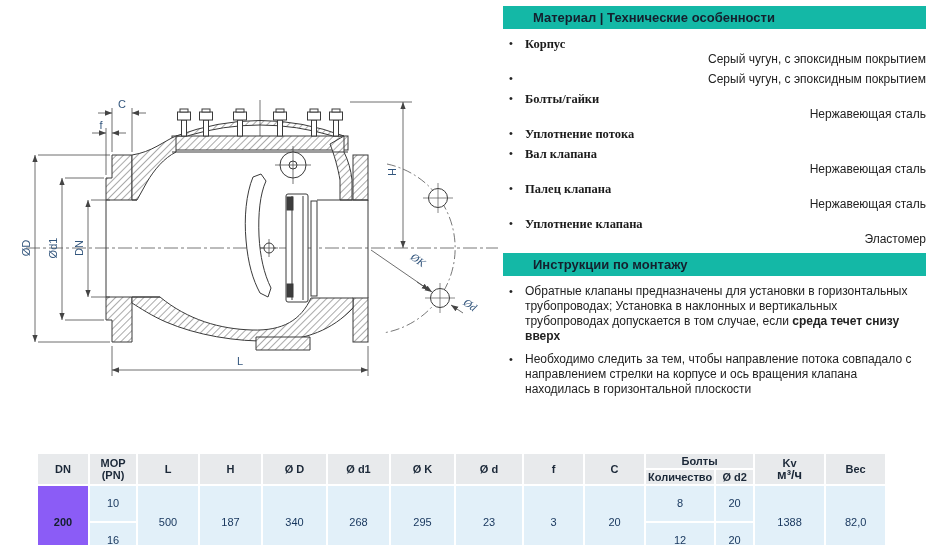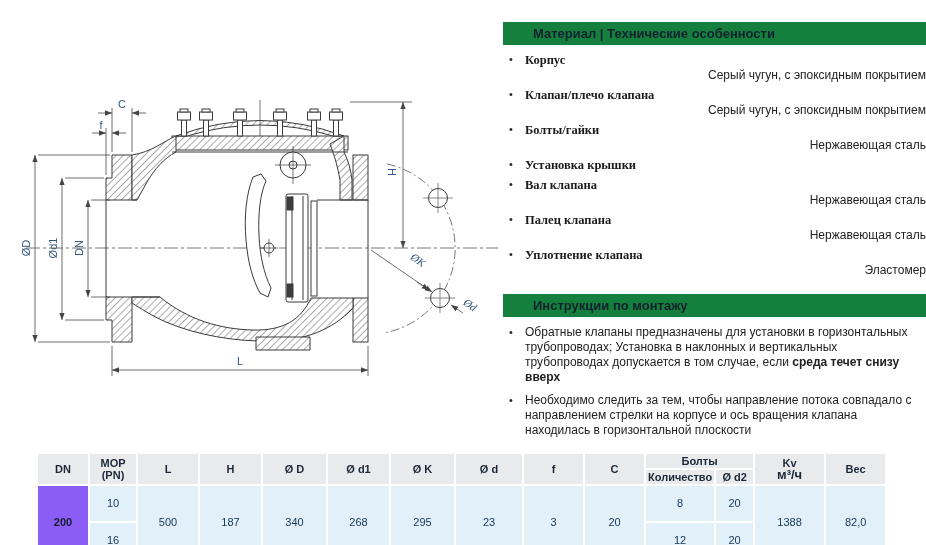--- a/index.html
+++ b/index.html
@@ -1,21 +1,21 @@
 <!DOCTYPE html>
 <html><head>
 <meta charset="utf-8">
 <style>
   html,body{margin:0;padding:0;background:#fff;}
   .page{position:relative;width:926px;height:545px;background:#ffffff;
         font-family:"Liberation Sans",sans-serif;overflow:hidden;color:#222;}
   
   .panel{position:absolute;left:503px;top:6px;width:423px;}
-  .bar{background:#15803d;color:#14202e;font-size:13px;font-weight:bold;
-       padding:4px 4px 4px 30px;line-height:15px;margin-top:16px;}
+  .bar{background:#14b8a6;color:#14202e;font-size:13px;font-weight:bold;
+       padding:4px 4px 4px 30px;line-height:15px;}
   .mat-list{margin:8px 0 6px 4px;}
   .mat-item{position:relative;padding-left:18px;margin-bottom:5px;}
   .bullet{position:absolute;left:2px;top:0;font-size:11px;color:#222;}
   .mat-head{font-weight:bold;font-size:12.5px;line-height:15px;color:#1b1b1b;font-family:Liberation Serif, serif;}
   .mat-val{font-size:12px;line-height:15px;color:#222;text-align:right;}
   .inst-list{margin:8px 0 0 4px;}
   .inst-item{position:relative;padding-left:18px;margin-bottom:8px;
              font-size:12px;line-height:15px;width:398px;color:#222;}
   
   .spec-table{position:absolute;left:36px;top:452px;border-collapse:separate;
@@ -193,31 +193,30 @@
     <div class="bar">Материал | Технические особенности</div>
 
     <div class="mat-list">
       <div class="mat-item">
         <span class="bullet">•</span>
         <div class="mat-head">Корпус</div>
         <div class="mat-val">Серый чугун, с эпоксидным покрытием</div>
       </div>
       <div class="mat-item">
         <span class="bullet">•</span>
-        <div class="mat-head">Клапан/плечо клапана</div>
         <div class="mat-val">Серый чугун, с эпоксидным покрытием</div>
       </div>
       <div class="mat-item">
         <span class="bullet">•</span>
         <div class="mat-head">Болты/гайки</div>
         <div class="mat-val">Нержавеющая сталь</div>
       </div>
       <div class="mat-item">
         <span class="bullet">•</span>
-        <div class="mat-head">Установка крышки</div>
+        <div class="mat-head">Уплотнение потока</div>
       </div>
       <div class="mat-item">
         <span class="bullet">•</span>
         <div class="mat-head">Вал клапана</div>
         <div class="mat-val">Нержавеющая сталь</div>
       </div>
       <div class="mat-item">
         <span class="bullet">•</span>
         <div class="mat-head">Палец клапана</div>
         <div class="mat-val">Нержавеющая сталь</div>

